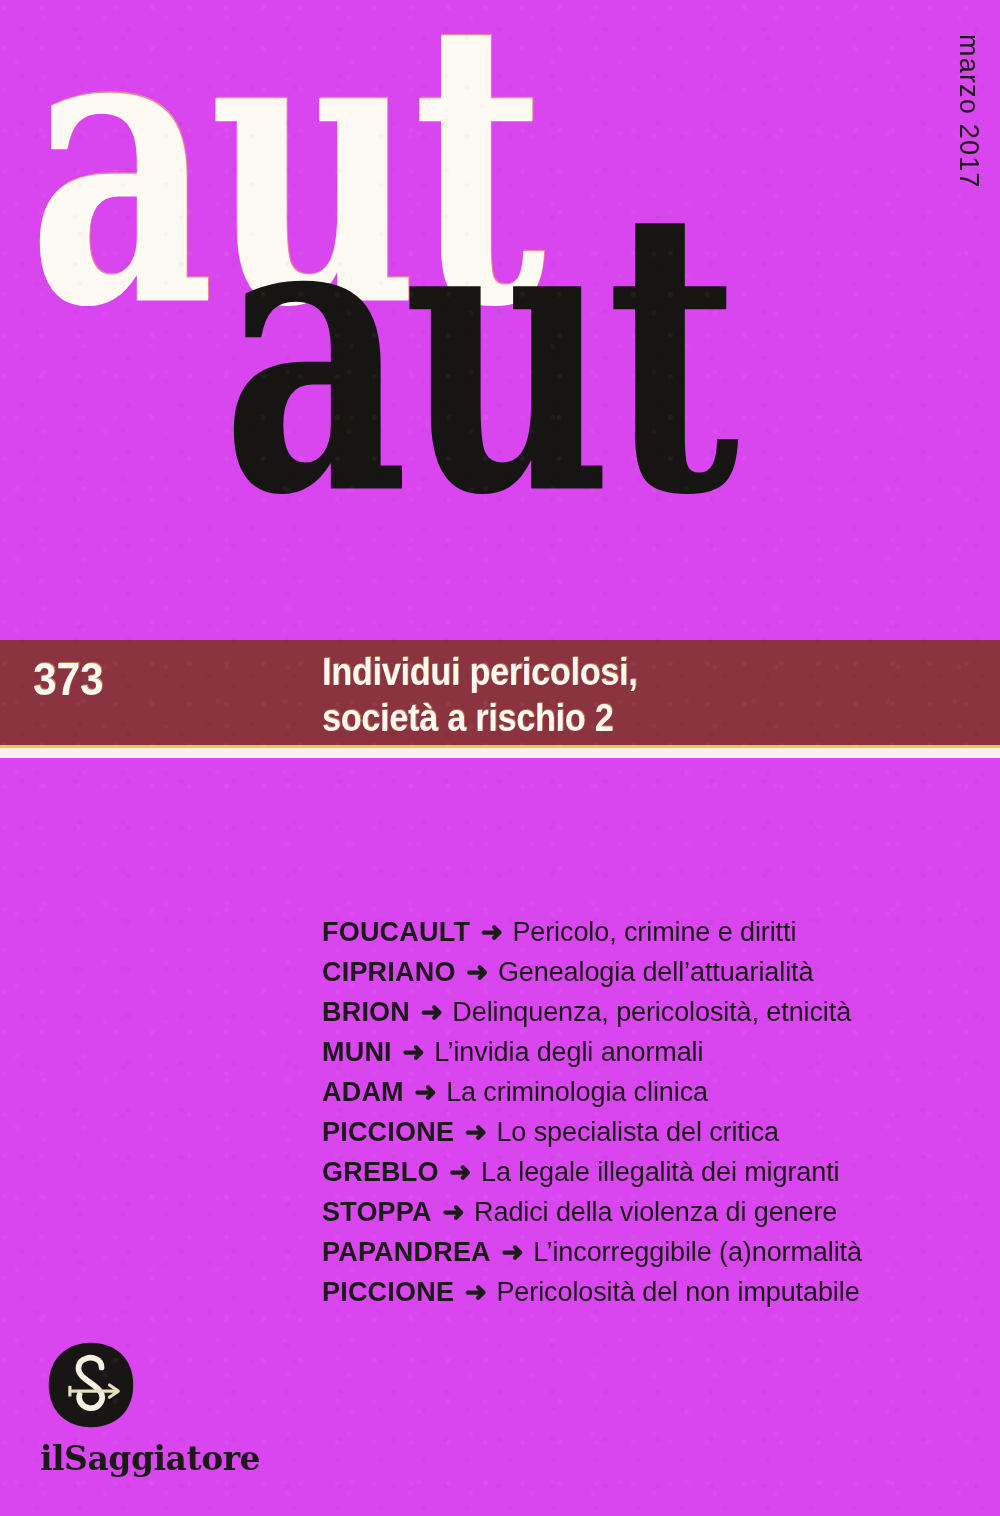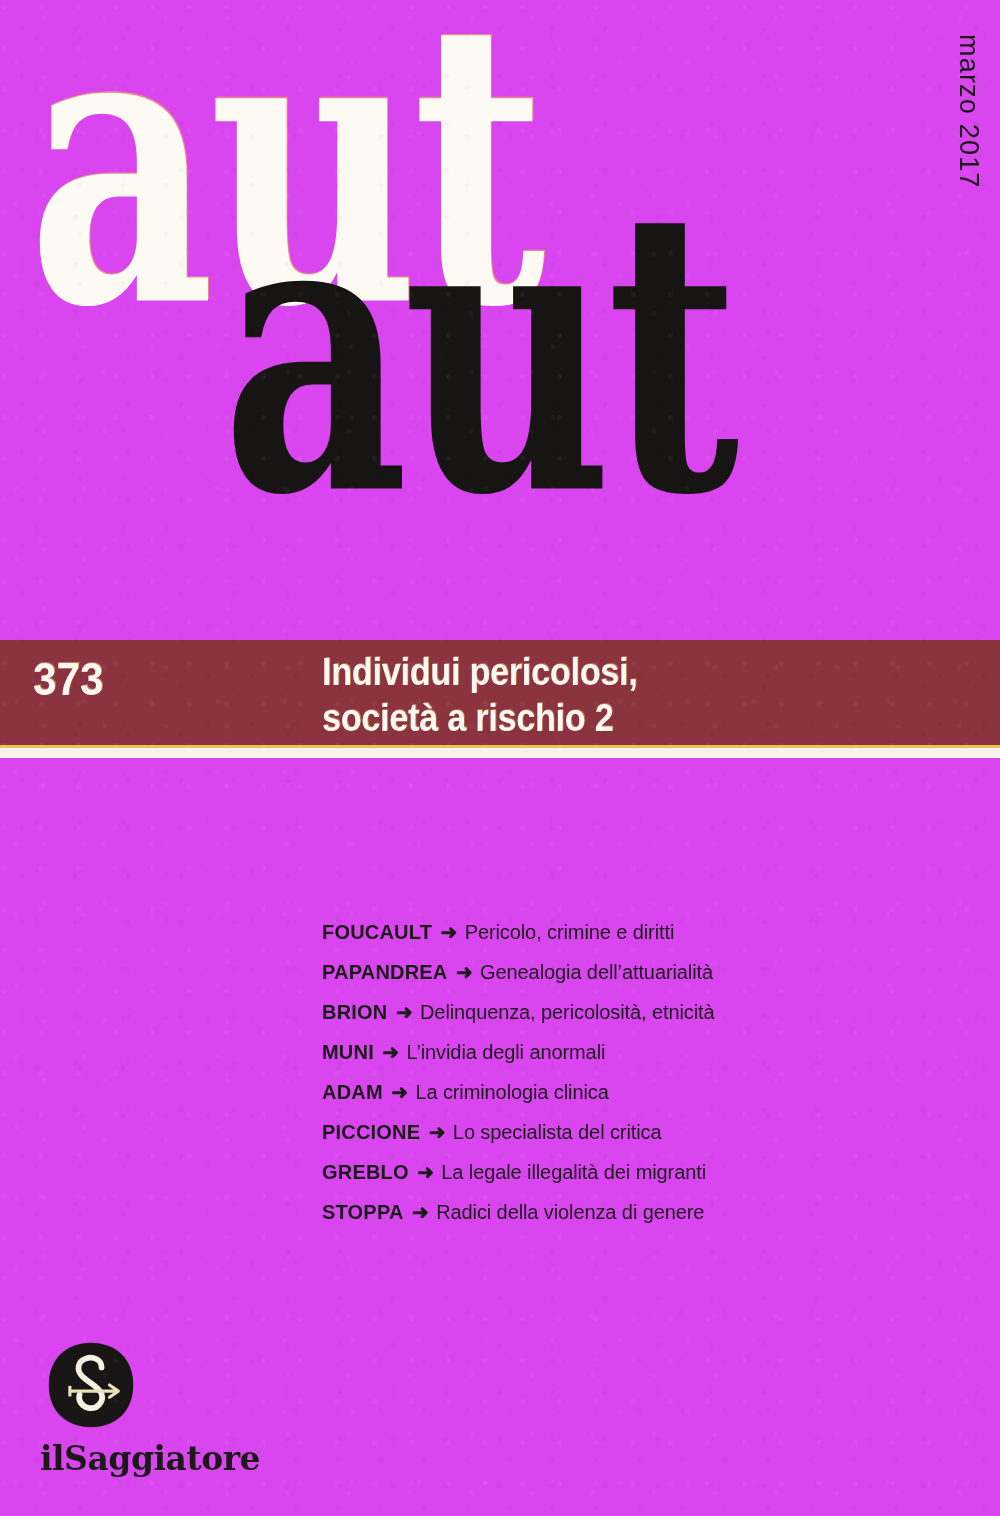--- a/index.html
+++ b/index.html
@@ -129,21 +129,21 @@
 
   
   .contents {
     position: absolute;
     left: 322px;
     top: 912px;
     width: 620px;
     color: #1c1a19;
   }
   .toc-line {
-    font-size: 20px;
+    font-size: 27px;
     line-height: 40px;
     letter-spacing: -0.1px;
     white-space: normal;
   }
   .toc-author {
     font-weight: 700;
     letter-spacing: .2px;
   }
   .toc-arrow {
     font-weight: 700;
@@ -194,27 +194,29 @@
 
   <div class="issue-number">373</div>
 
   <div class="banner-title">
     <div>Individui pericolosi,</div>
     <div>società a rischio 2</div>
   </div>
 
   <div class="contents">
       <div class="toc-line"><span class="toc-author">FOUCAULT</span><span class="toc-arrow"> ➜ </span><span class="toc-title">Pericolo, crimine e diritti</span></div>
-      <div class="toc-line"><span class="toc-author">PAPANDREA</span><span class="toc-arrow"> ➜ </span><span class="toc-title">Genealogia dell’attuarialità</span></div>
+      <div class="toc-line"><span class="toc-author">CIPRIANO</span><span class="toc-arrow"> ➜ </span><span class="toc-title">Genealogia dell’attuarialità</span></div>
       <div class="toc-line"><span class="toc-author">BRION</span><span class="toc-arrow"> ➜ </span><span class="toc-title">Delinquenza, pericolosità, etnicità</span></div>
       <div class="toc-line"><span class="toc-author">MUNI</span><span class="toc-arrow"> ➜ </span><span class="toc-title">L’invidia degli anormali</span></div>
       <div class="toc-line"><span class="toc-author">ADAM</span><span class="toc-arrow"> ➜ </span><span class="toc-title">La criminologia clinica</span></div>
       <div class="toc-line"><span class="toc-author">PICCIONE</span><span class="toc-arrow"> ➜ </span><span class="toc-title">Lo specialista del critica</span></div>
       <div class="toc-line"><span class="toc-author">GREBLO</span><span class="toc-arrow"> ➜ </span><span class="toc-title">La legale illegalità dei migranti</span></div>
       <div class="toc-line"><span class="toc-author">STOPPA</span><span class="toc-arrow"> ➜ </span><span class="toc-title">Radici della violenza di genere</span></div>
+      <div class="toc-line"><span class="toc-author">PAPANDREA</span><span class="toc-arrow"> ➜ </span><span class="toc-title">L’incorreggibile (a)normalità</span></div>
+      <div class="toc-line"><span class="toc-author">PICCIONE</span><span class="toc-arrow"> ➜ </span><span class="toc-title">Pericolosità del non imputabile</span></div>
     </div>
 
   <div class="publisher">
     <svg class="logo-mark" viewBox="0 0 100 100">
       <path d="M50 2 C78 2 98 20 98 50 C98 80 78 98 50 98 C22 98 2 80 2 50 C2 20 22 2 50 2 Z" fill="#171615"></path>
       <path d="M62 30 C62 21 52 17 44 20 C35 23 33 33 40 40 C47 47 59 52 62 60 C65 69 57 78 47 76 C39 74 35 67 37 61" fill="none" stroke="#f6f1e3" stroke-width="6.5" stroke-linecap="round"></path>
       <line x1="26" y1="57" x2="80" y2="57" stroke="#eadfba" stroke-width="3.6"></line>
       <line x1="26" y1="51" x2="26" y2="63" stroke="#eadfba" stroke-width="3.6"></line>
       <polyline points="71,50 81,57 71,64" fill="none" stroke="#eadfba" stroke-width="3.6" stroke-linecap="round" stroke-linejoin="round"></polyline>
     </svg>

